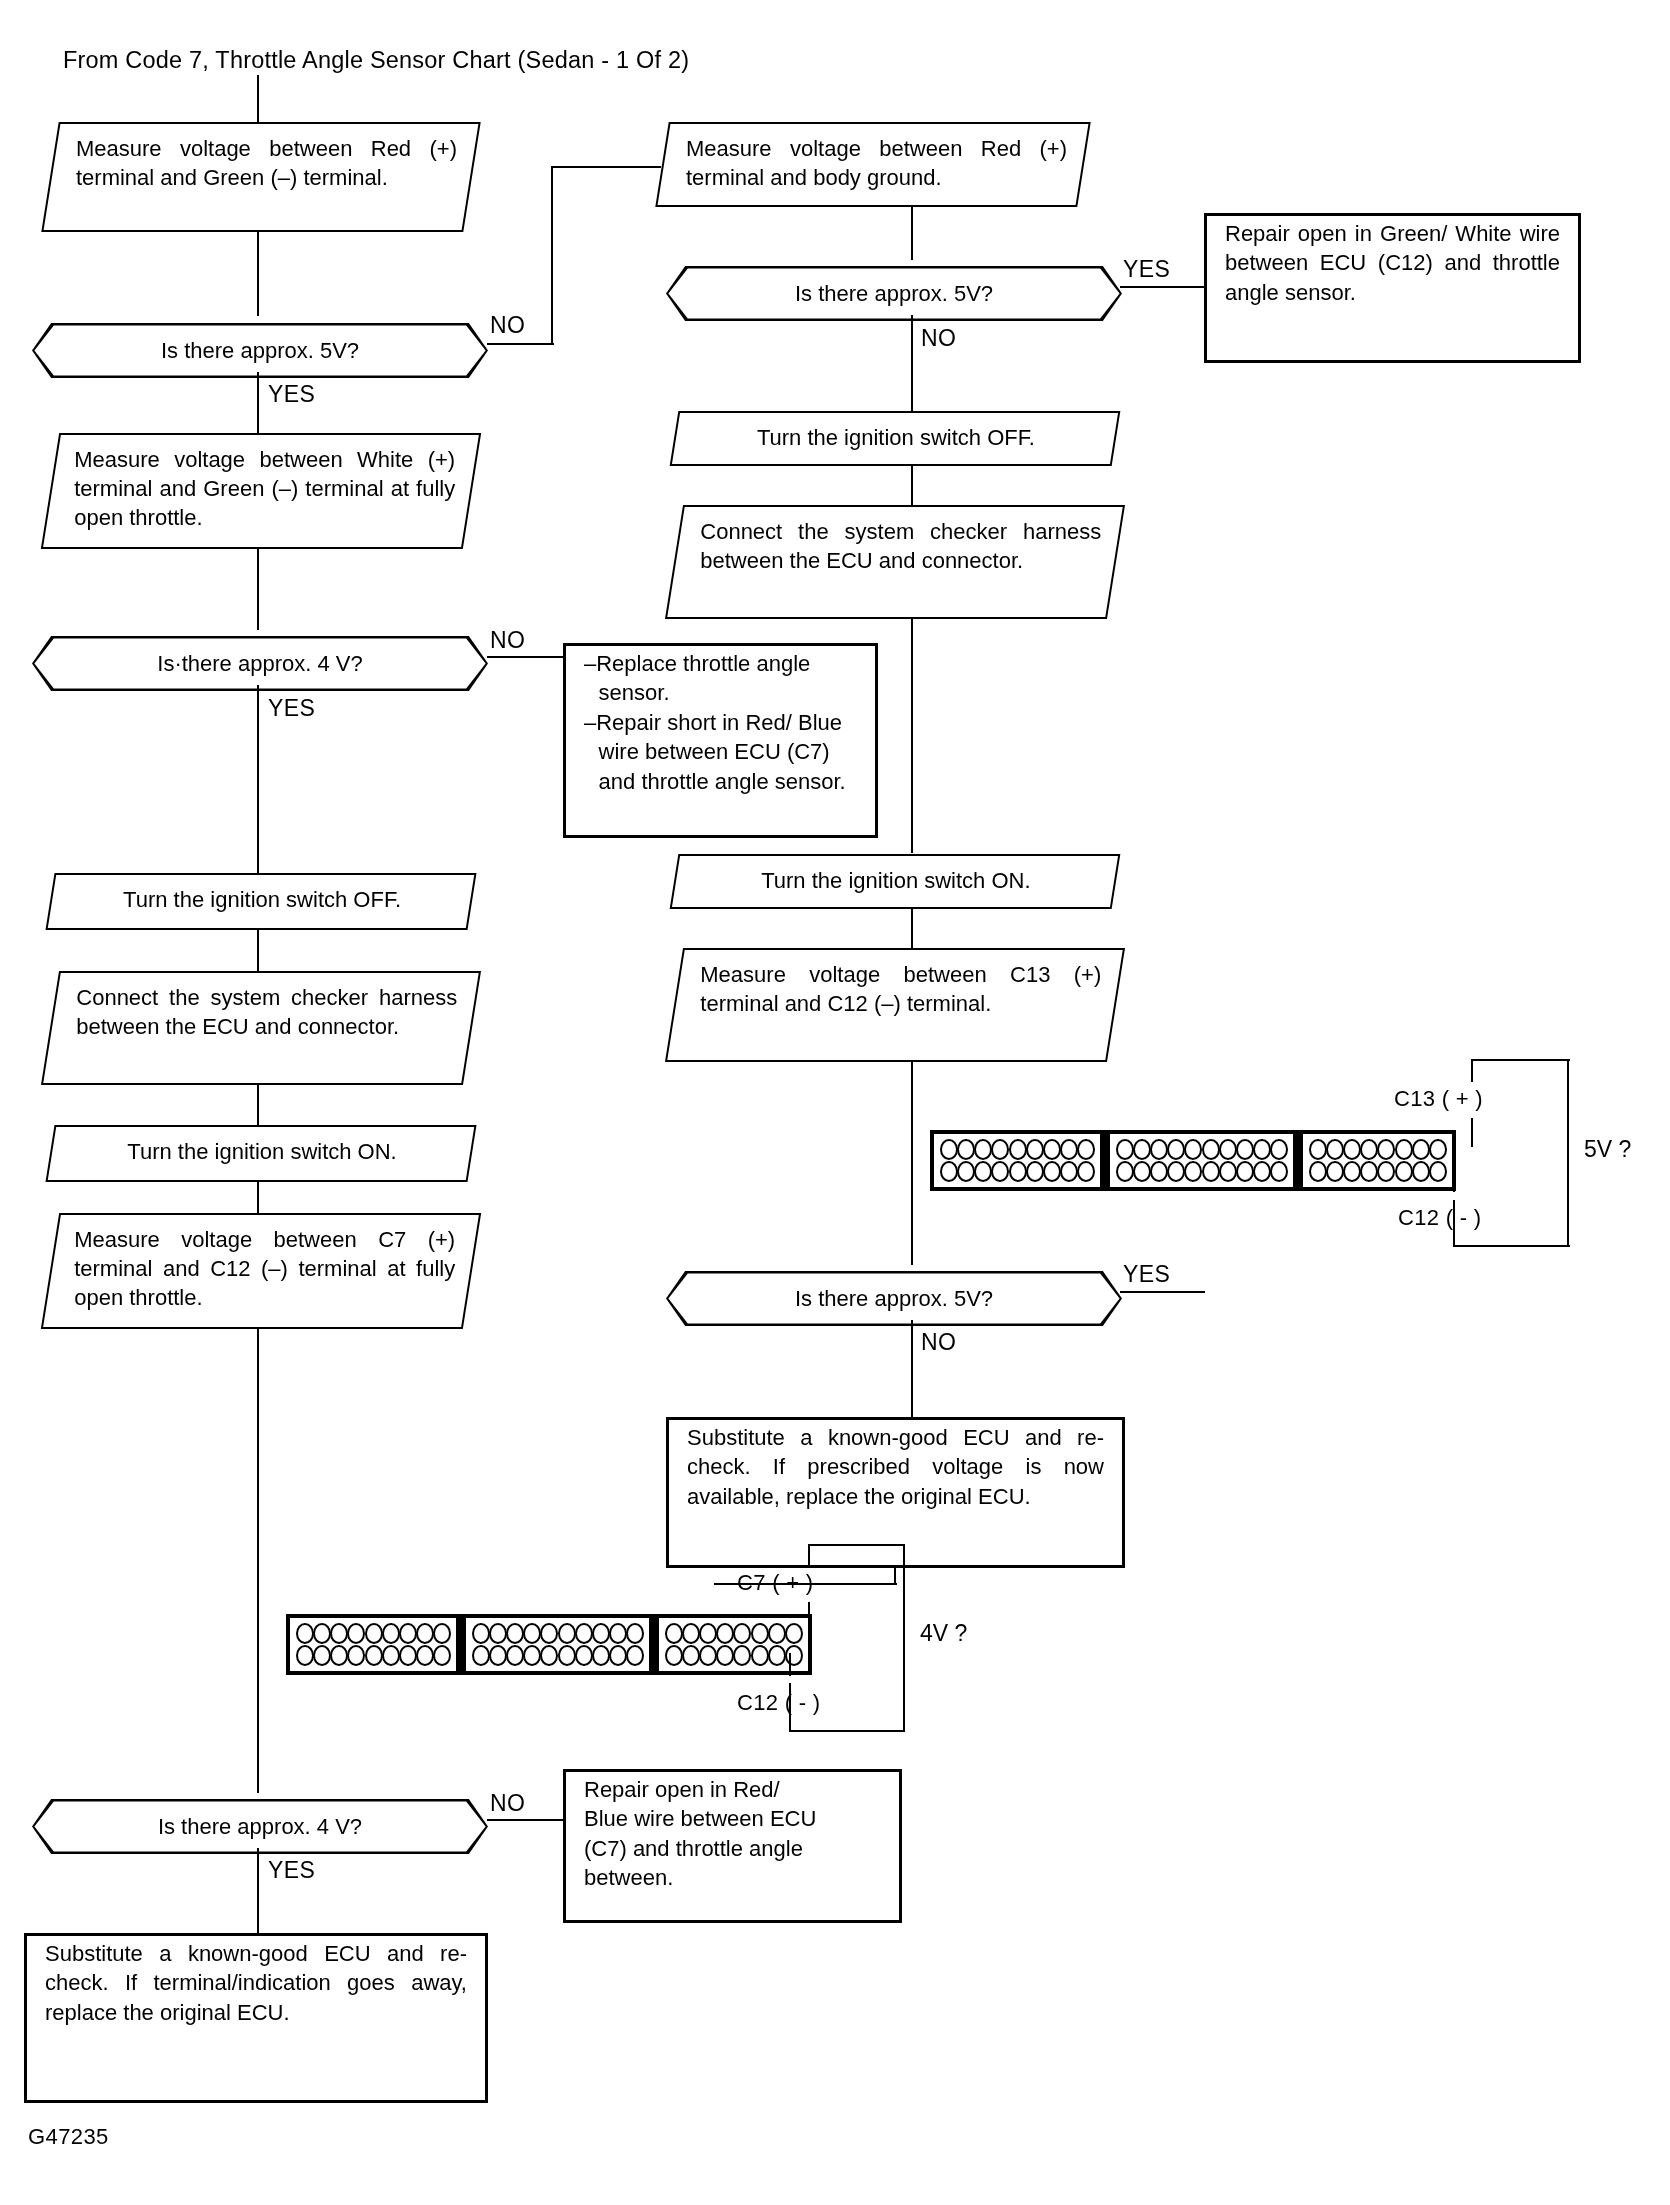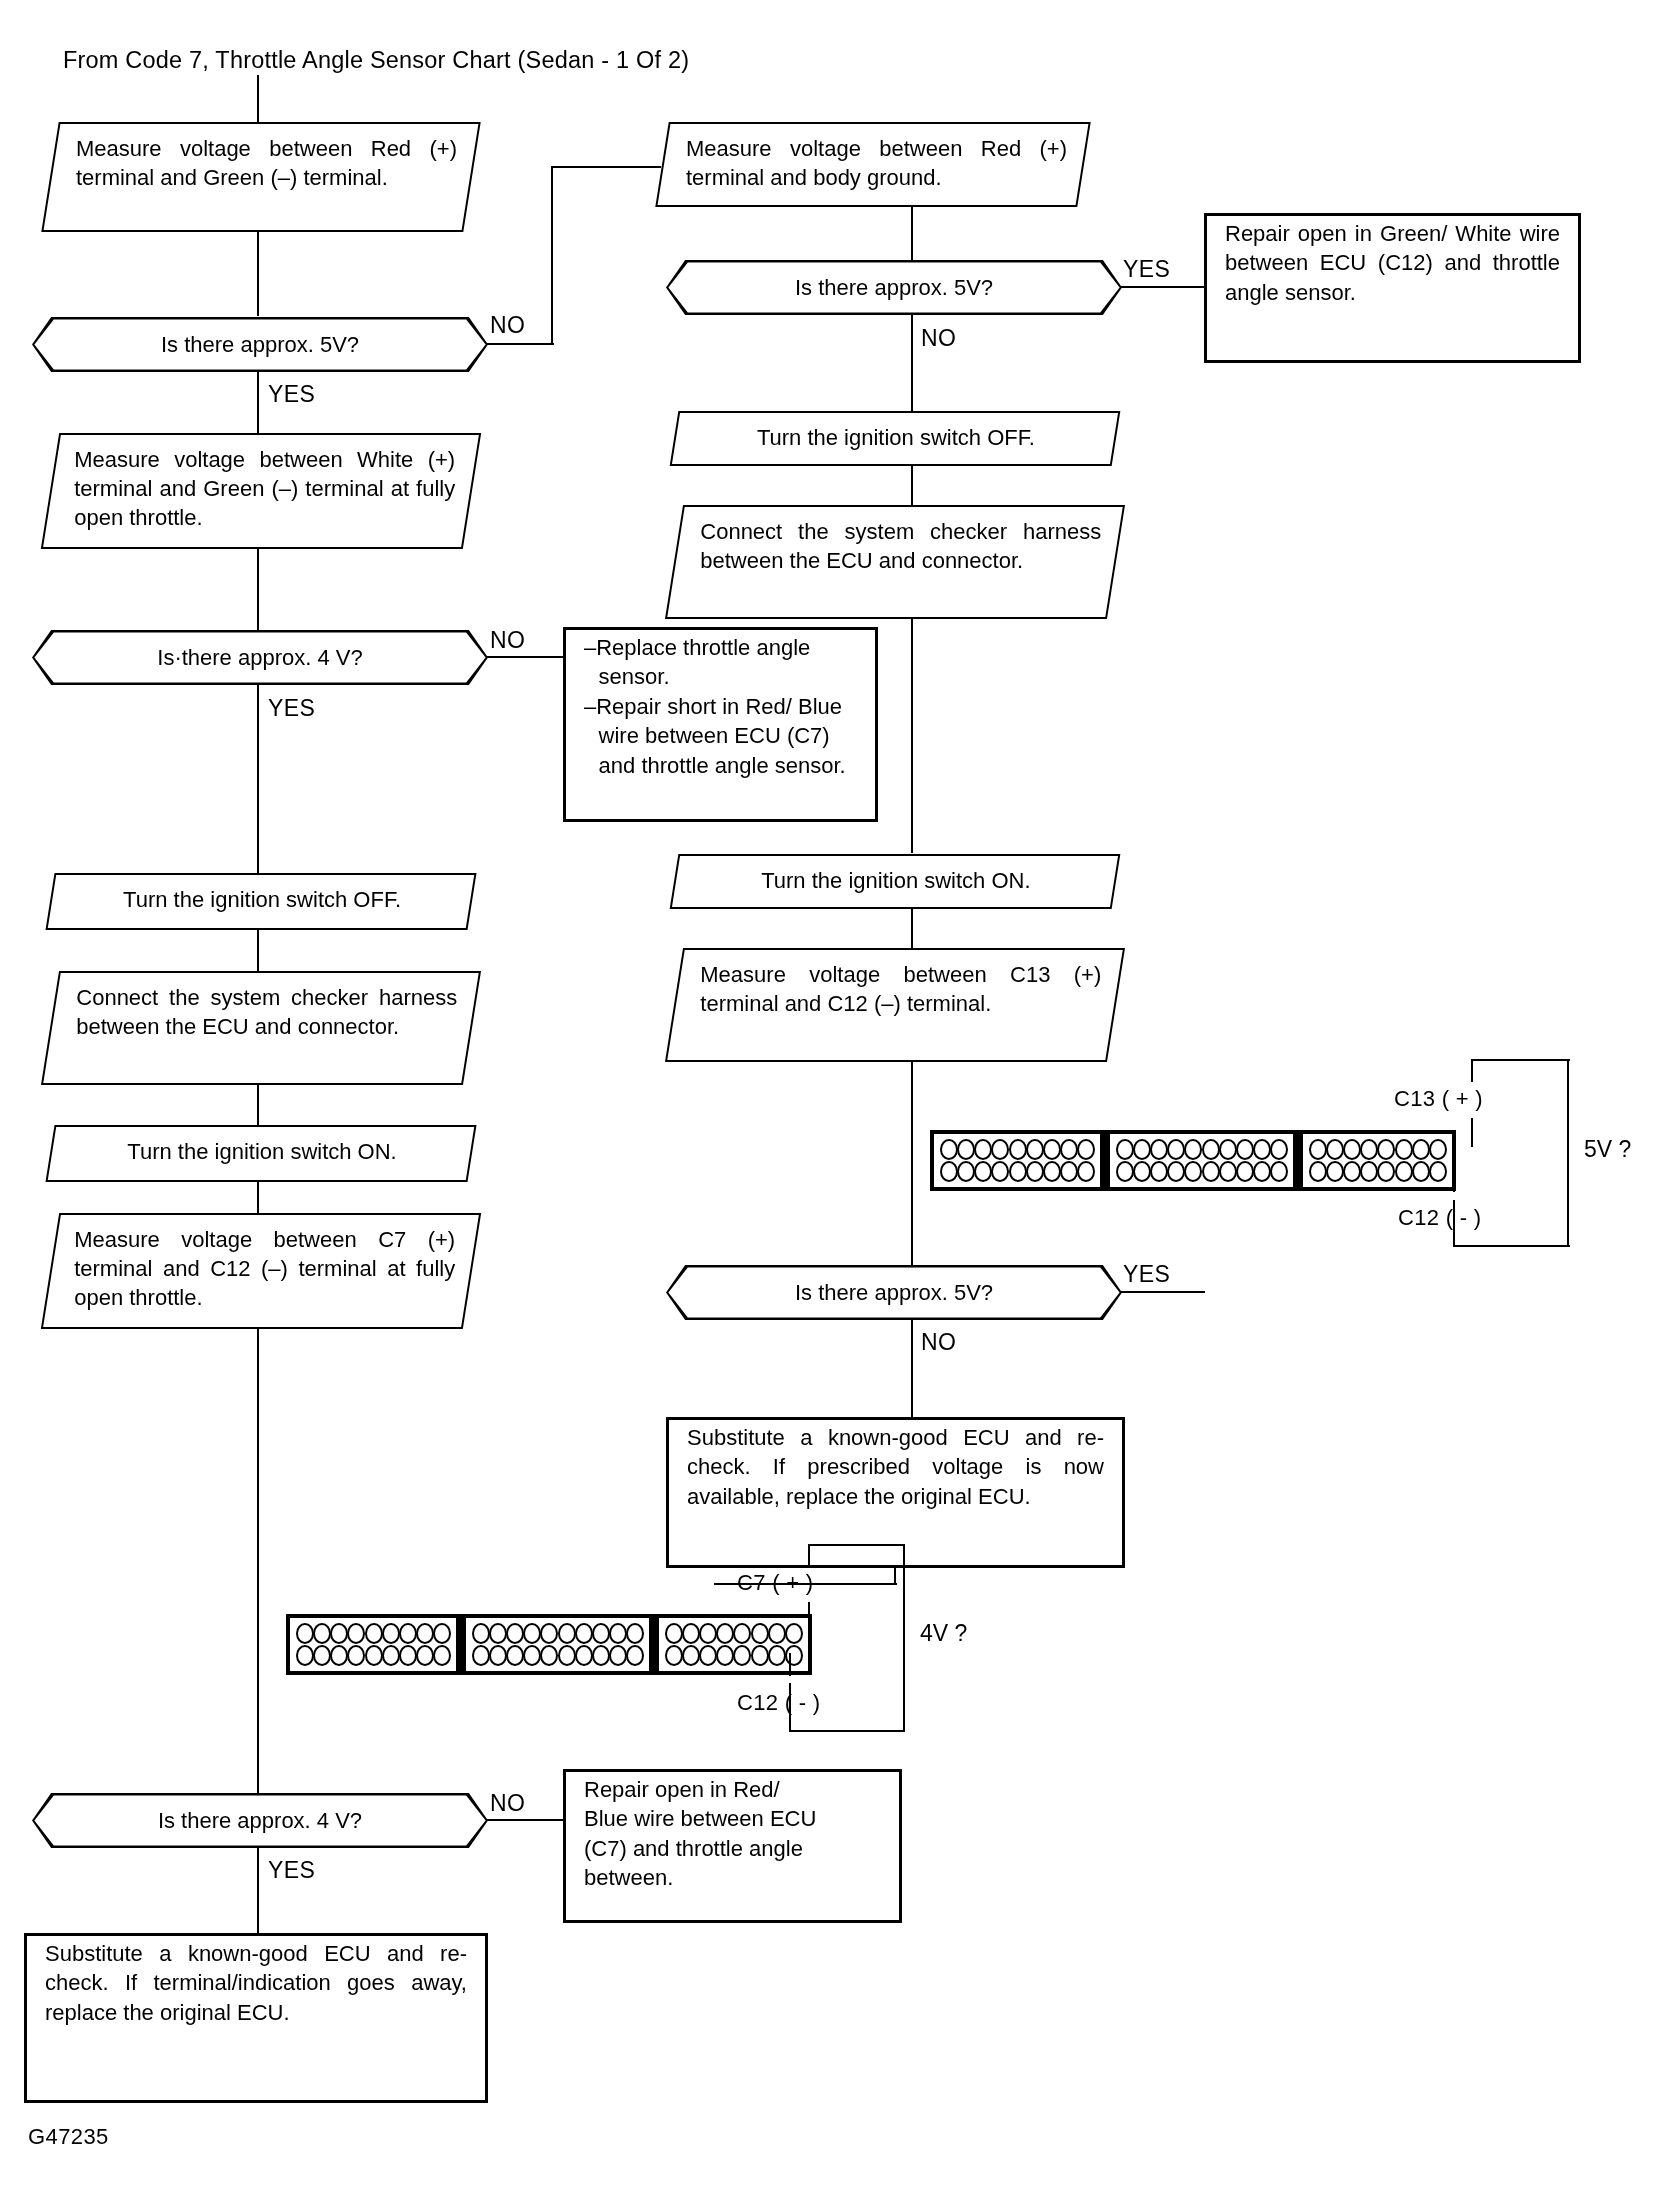--- a/index.html
+++ b/index.html
@@ -56,21 +56,21 @@
     text-align-last: left;
     box-sizing: border-box;
     width: 100%;
   }
   .proc.center > .txt {
     text-align: center;
     text-align-last: center;
     padding-left: 11.4px;
     padding-right: 11.4px;
   }
-  .dec-wrap { position: absolute; }
+  .dec-wrap { position: absolute; margin-top: 6px; }
   .dec-outline {
     position: absolute;
     inset: 0;
     background: #000;
     -webkit-clip-path: polygon(0% 50%, 4.2% 0%, 95.8% 0%, 100% 50%, 95.8% 100%, 4.2% 100%);
     clip-path: polygon(0% 50%, 4.2% 0%, 95.8% 0%, 100% 50%, 95.8% 100%, 4.2% 100%);
   }
   .dec-inner {
     position: absolute;
     inset: 2.4px;
@@ -208,21 +208,21 @@
   <div class="dec-wrap" style="left:32px; top:630px; width:456px; height:55px;">
     <div class="dec-outline"></div>
     <div class="dec-inner">
       <span class="txt">Is·there approx. 4 V?</span>
     </div>
   </div>
 
   <div class="ln lnh" style="left:487px; top:656px; width:77px;"></div>
   <div class="blabel" style="left:490px; top:627px;">NO</div>
 
-  <div class="rect nojust" style="left:563px; top:627px; width:315px; height:195px;">
+  <div class="rect nojust" style="left:563px; top:643px; width:315px; height:195px;">
     <span class="txt">
       <span class="hang">–Replace throttle angle sensor.</span>
       <span class="hang">–Repair short in Red/ Blue wire between ECU (C7) and throttle angle sensor.</span>
     </span>
   </div>
 
   <div class="ln lnv" style="left:257px; top:685px; height:188px;"></div>
   <div class="blabel" style="left:268px; top:695px;">YES</div>
 
   <div class="proc center" style="left:50px; top:873px; width:422px; height:57px;">

